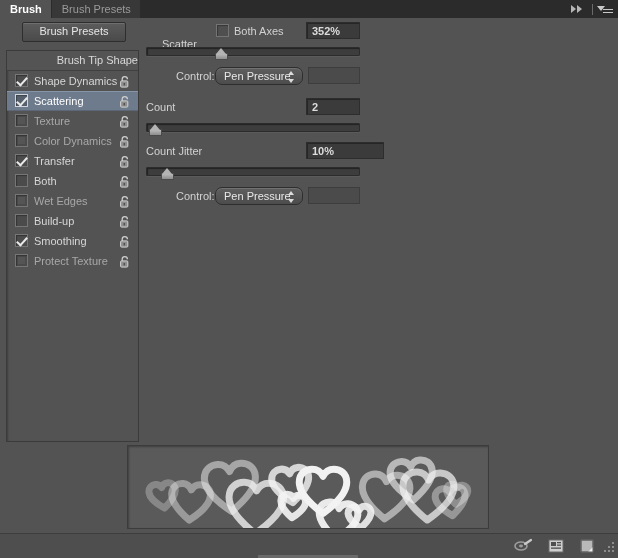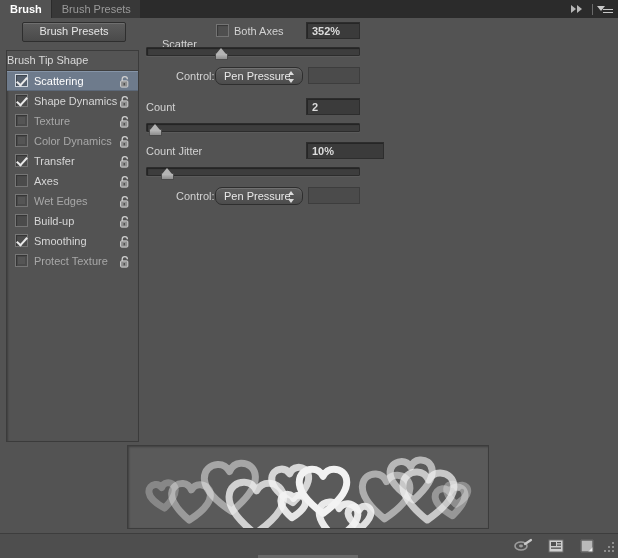--- a/index.html
+++ b/index.html
@@ -64,21 +64,21 @@
      color:#e8e8e8;font-size:11px;line-height:17px;padding-left:8px;box-sizing:border-box;cursor:pointer;}
   .dropdown .arrows{position:absolute;right:7px;top:3px;width:7px;height:12px;}
   .dropdown .arrows b,.dropdown .arrows i{position:absolute;left:0;width:0;height:0;
      border-left:3.5px solid transparent;border-right:3.5px solid transparent;}
   .dropdown .arrows b{top:0;border-bottom:4px solid #dcdcdc;}
   .dropdown .arrows i{bottom:0;border-top:4px solid #dcdcdc;}
 
   
   .listpanel{position:absolute;left:6px;top:50px;width:131px;height:390px;
      background:#535353;border:1px solid #3b3b3b;box-shadow:inset 1px 1px 2px rgba(0,0,0,.25);}
-  .list-header{height:19px;line-height:19px;text-align:left;color:#d9d9d9;font-size:11px;
+  .list-header{height:19px;line-height:19px;text-align:right;color:#d9d9d9;font-size:11px;
      border-bottom:1px solid #3f3f3f;background:#545454;}
   .row{position:relative;height:20px;line-height:20px;padding-left:7px;color:#d6d6d6;font-size:11px;
        cursor:pointer;white-space:nowrap;}
   .row.selected{background:#6e7b8c;color:#ffffff;box-shadow:inset 0 1px 0 #8594a7,inset 0 -1px 0 #5c6878;}
   .row.disabled{color:#a8a8a8;}
   .row .rowchk{position:absolute;left:8px;top:3px;width:13px;height:13px;background:#4b4b4b;
      border:1px solid #767676;box-shadow:inset 1px 1px 1px rgba(0,0,0,.3);box-sizing:border-box;}
   .row.selected .rowchk{border-color:#cfd6de;background:#56606d;}
   .row .rowchk.on:after{content:"";position:absolute;left:3px;top:0px;width:4px;height:9px;
      border:solid #e9e9e9;border-width:0 2px 2px 0;transform:rotate(42deg);}
@@ -161,38 +161,38 @@
     <span class="arrows">
         <b></b>
         <i></i>
       </span>
   </div>
   <div class="numfield empty" style="left:308px;top:187px;width:52px;"></div>
 
   <div class="listpanel">
     <div class="list-header">Brush Tip Shape</div>
     <div id="list-rows">
+        <div class="row">
+          <span class="rowchk on"></span>
+          <span class="rowlabel">Shape Dynamics</span>
+          <span class="lock"><svg width="12" height="13" viewBox="0 0 12 13">
+              <path d="M3.2 6 V4.2 a2.6 2.6 0 0 1 5.2 0" fill="none" stroke="#cfcfcf" stroke-width="1.25"></path>
+              <rect x="1.6" y="5.9" width="7.2" height="6.2" rx="1" fill="#8e8e8e" stroke="#d2d2d2" stroke-width="1"></rect>
+              <rect x="4.6" y="8" width="1.3" height="2.4" fill="#4a4a4a"></rect>
+            </svg></span>
+        </div>
         <div class="row selected">
           <span class="rowchk on"></span>
           <span class="rowlabel">Scattering</span>
           <span class="lock"><svg width="12" height="13" viewBox="0 0 12 13">
               <path d="M3.2 6 V4.2 a2.6 2.6 0 0 1 5.2 0" fill="none" stroke="#cfcfcf" stroke-width="1.25"></path>
               <rect x="1.6" y="5.9" width="7.2" height="6.2" rx="1" fill="#8e8e8e" stroke="#d2d2d2" stroke-width="1"></rect>
               <rect x="4.6" y="8" width="1.3" height="2.4" fill="#4a4a4a"></rect>
             </svg></span>
         </div>
-        <div class="row">
-          <span class="rowchk on"></span>
-          <span class="rowlabel">Shape Dynamics</span>
-          <span class="lock"><svg width="12" height="13" viewBox="0 0 12 13">
-              <path d="M3.2 6 V4.2 a2.6 2.6 0 0 1 5.2 0" fill="none" stroke="#cfcfcf" stroke-width="1.25"></path>
-              <rect x="1.6" y="5.9" width="7.2" height="6.2" rx="1" fill="#8e8e8e" stroke="#d2d2d2" stroke-width="1"></rect>
-              <rect x="4.6" y="8" width="1.3" height="2.4" fill="#4a4a4a"></rect>
-            </svg></span>
-        </div>
         <div class="row disabled">
           <span class="rowchk ghost"></span>
           <span class="rowlabel">Texture</span>
           <span class="lock"><svg width="12" height="13" viewBox="0 0 12 13">
               <path d="M3.2 6 V4.2 a2.6 2.6 0 0 1 5.2 0" fill="none" stroke="#cfcfcf" stroke-width="1.25"></path>
               <rect x="1.6" y="5.9" width="7.2" height="6.2" rx="1" fill="#8e8e8e" stroke="#d2d2d2" stroke-width="1"></rect>
               <rect x="4.6" y="8" width="1.3" height="2.4" fill="#4a4a4a"></rect>
             </svg></span>
         </div>
         <div class="row disabled">
@@ -208,21 +208,21 @@
           <span class="rowchk on"></span>
           <span class="rowlabel">Transfer</span>
           <span class="lock"><svg width="12" height="13" viewBox="0 0 12 13">
               <path d="M3.2 6 V4.2 a2.6 2.6 0 0 1 5.2 0" fill="none" stroke="#cfcfcf" stroke-width="1.25"></path>
               <rect x="1.6" y="5.9" width="7.2" height="6.2" rx="1" fill="#8e8e8e" stroke="#d2d2d2" stroke-width="1"></rect>
               <rect x="4.6" y="8" width="1.3" height="2.4" fill="#4a4a4a"></rect>
             </svg></span>
         </div>
         <div class="row">
           <span class="rowchk"></span>
-          <span class="rowlabel">Axes</span>
+          <span class="rowlabel">Both</span>
           <span class="lock"><svg width="12" height="13" viewBox="0 0 12 13">
               <path d="M3.2 6 V4.2 a2.6 2.6 0 0 1 5.2 0" fill="none" stroke="#cfcfcf" stroke-width="1.25"></path>
               <rect x="1.6" y="5.9" width="7.2" height="6.2" rx="1" fill="#8e8e8e" stroke="#d2d2d2" stroke-width="1"></rect>
               <rect x="4.6" y="8" width="1.3" height="2.4" fill="#4a4a4a"></rect>
             </svg></span>
         </div>
         <div class="row disabled">
           <span class="rowchk ghost"></span>
           <span class="rowlabel">Wet Edges</span>
           <span class="lock"><svg width="12" height="13" viewBox="0 0 12 13">

